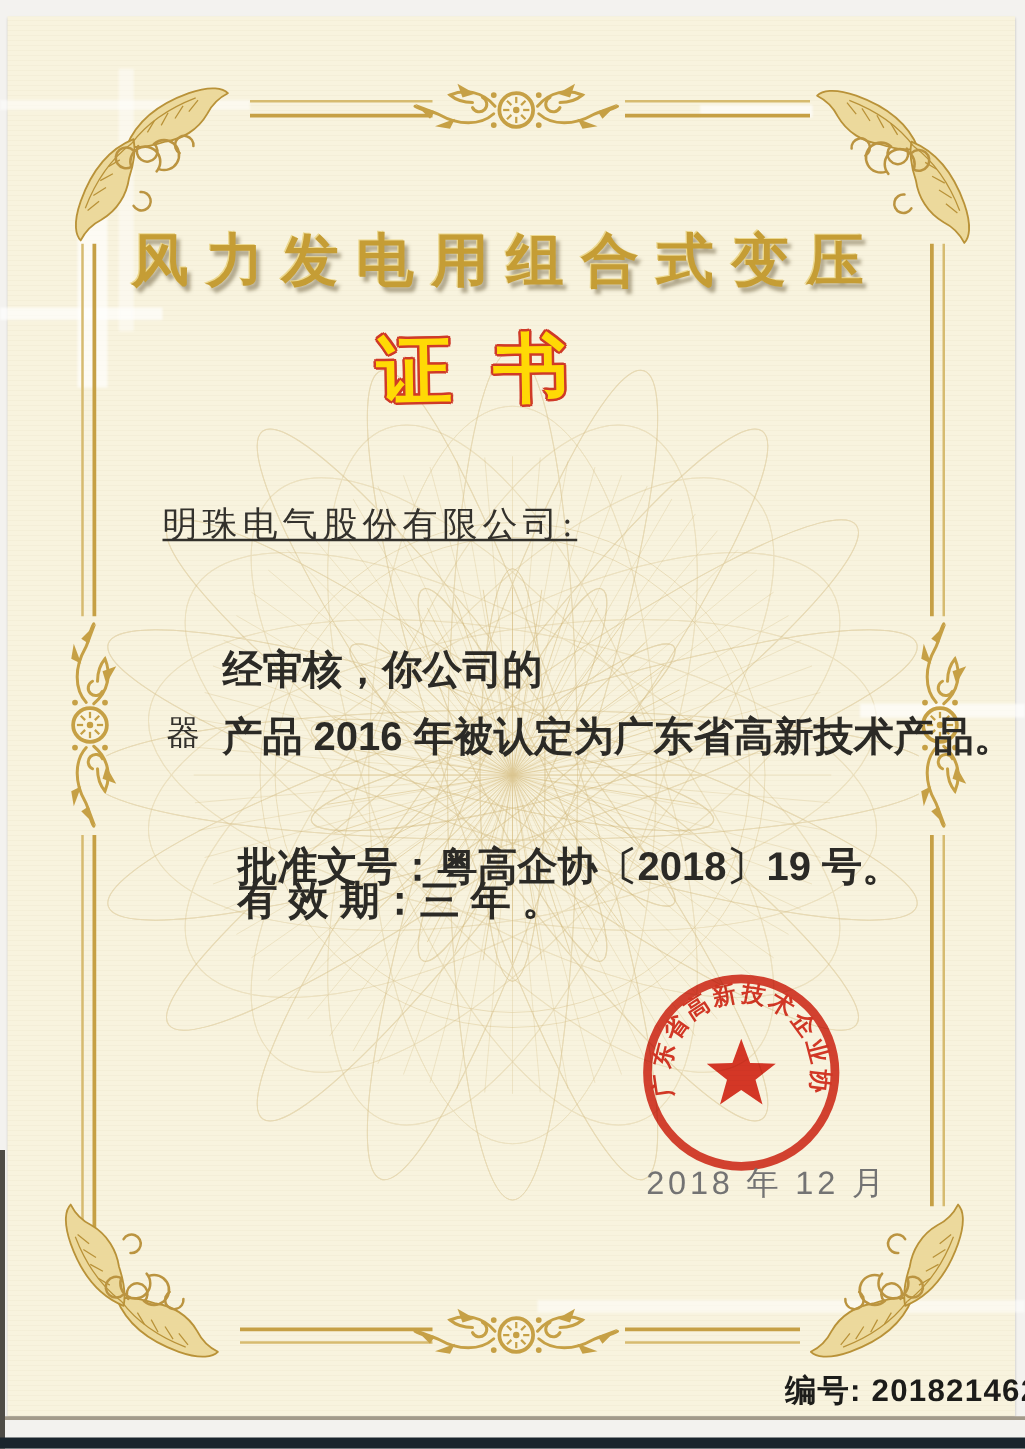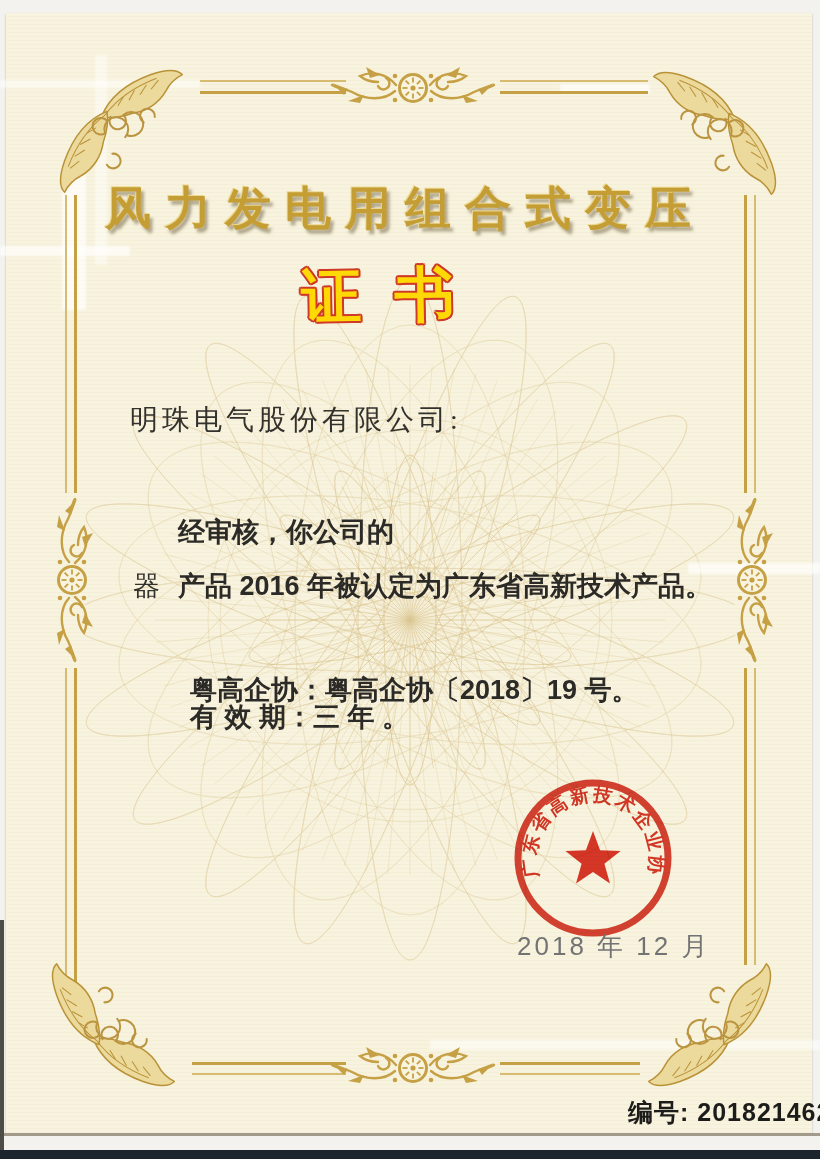--- a/index.html
+++ b/index.html
@@ -35,22 +35,22 @@
     left:60px;top:256px;width:636px;text-align:center;
     font-family:"Liberation Serif","DejaVu Serif",serif;
     font-size:60px;font-weight:bold;word-spacing:18px;
     color:#ffd905;transform:rotate(-1deg);
     text-shadow:2px 0 0 #cf3a28,-2px 0 0 #cf3a28,0 2px 0 #cf3a28,0 -2px 0 #cf3a28,
                 1.5px 1.5px 0 #cf3a28,-1.5px 1.5px 0 #cf3a28,1.5px -1.5px 0 #cf3a28,-1.5px -1.5px 0 #cf3a28;
     white-space:nowrap;
   }
   .kai{font-family:"Liberation Serif","DejaVu Serif",serif;color:#33312c;}
   .hei{font-weight:bold;color:#2b2a26;}
-  .recipient{left:130px;top:401px;font-size:28px;letter-spacing:4px;white-space:nowrap;}
-  .bodyline{font-size:27px;white-space:nowrap;}
+  .recipient{left:130px;top:401px;font-size:28px;letter-spacing:4px;white-space:nowrap;text-decoration:underline;}
+  .bodyline{font-size:32px;white-space:nowrap;}
   .line1{left:178px;top:514px;display:flex;gap:36px;}
   .carry{left:133px;top:568px;font-size:27px;}
   .statement{left:178px;top:568px;}
   .approval{left:190px;top:672px;}
   .validity{left:190px;top:699px;}
   .issue-date{left:517px;top:929px;font-size:26px;letter-spacing:3px;color:#737373;white-space:nowrap;}
   .serial{left:628px;top:1096px;font-size:25px;font-weight:600;letter-spacing:1px;color:#1c1c1a;white-space:nowrap;}
   .orn{position:absolute;overflow:visible;}
   .seal-svg{mix-blend-mode:multiply;}
 </style>
@@ -361,21 +361,21 @@
 <div class="abs recipient kai">明珠电气股份有限公司:</div>
 
 <div class="abs line1 bodyline">
   <span class="hei">经审核，你公司的</span>
 </div>
 
 <span class="abs carry kai">器</span>
 <div class="abs statement bodyline hei">产品 2016 年被认定为广东省高新技术产品。</div>
 
 <div class="abs approval bodyline">
-  <span class="hei">粤高企协：</span><span class="hei">粤高企协〔2018〕19 号。</span>
+  <span class="hei">批准文号：</span><span class="hei">粤高企协〔2018〕19 号。</span>
 </div>
 
 <div class="abs validity bodyline">
   <span class="hei">有 效 期：</span><span class="hei">三 年 。</span>
 </div>
 
 <svg class="abs seal-svg" style="left:508px;top:772px;" width="170" height="170" viewBox="0 0 170 170">
   <circle cx="85" cy="86" r="75" fill="none" stroke="#d63a2b" stroke-width="7" opacity=".95"></circle>
   <polygon transform="translate(85,88)" points="0,-29 7.1,-9.7 27.6,-9 11.4,3.7 17,23.5 0,12 -17,23.5 -11.4,3.7 -27.6,-9 -7.1,-9.7" fill="#da392b"></polygon>
   <path id="sealArc" d="M31.4,105.5 A57,57 0 1 1 138.6,105.5" fill="none"></path>

